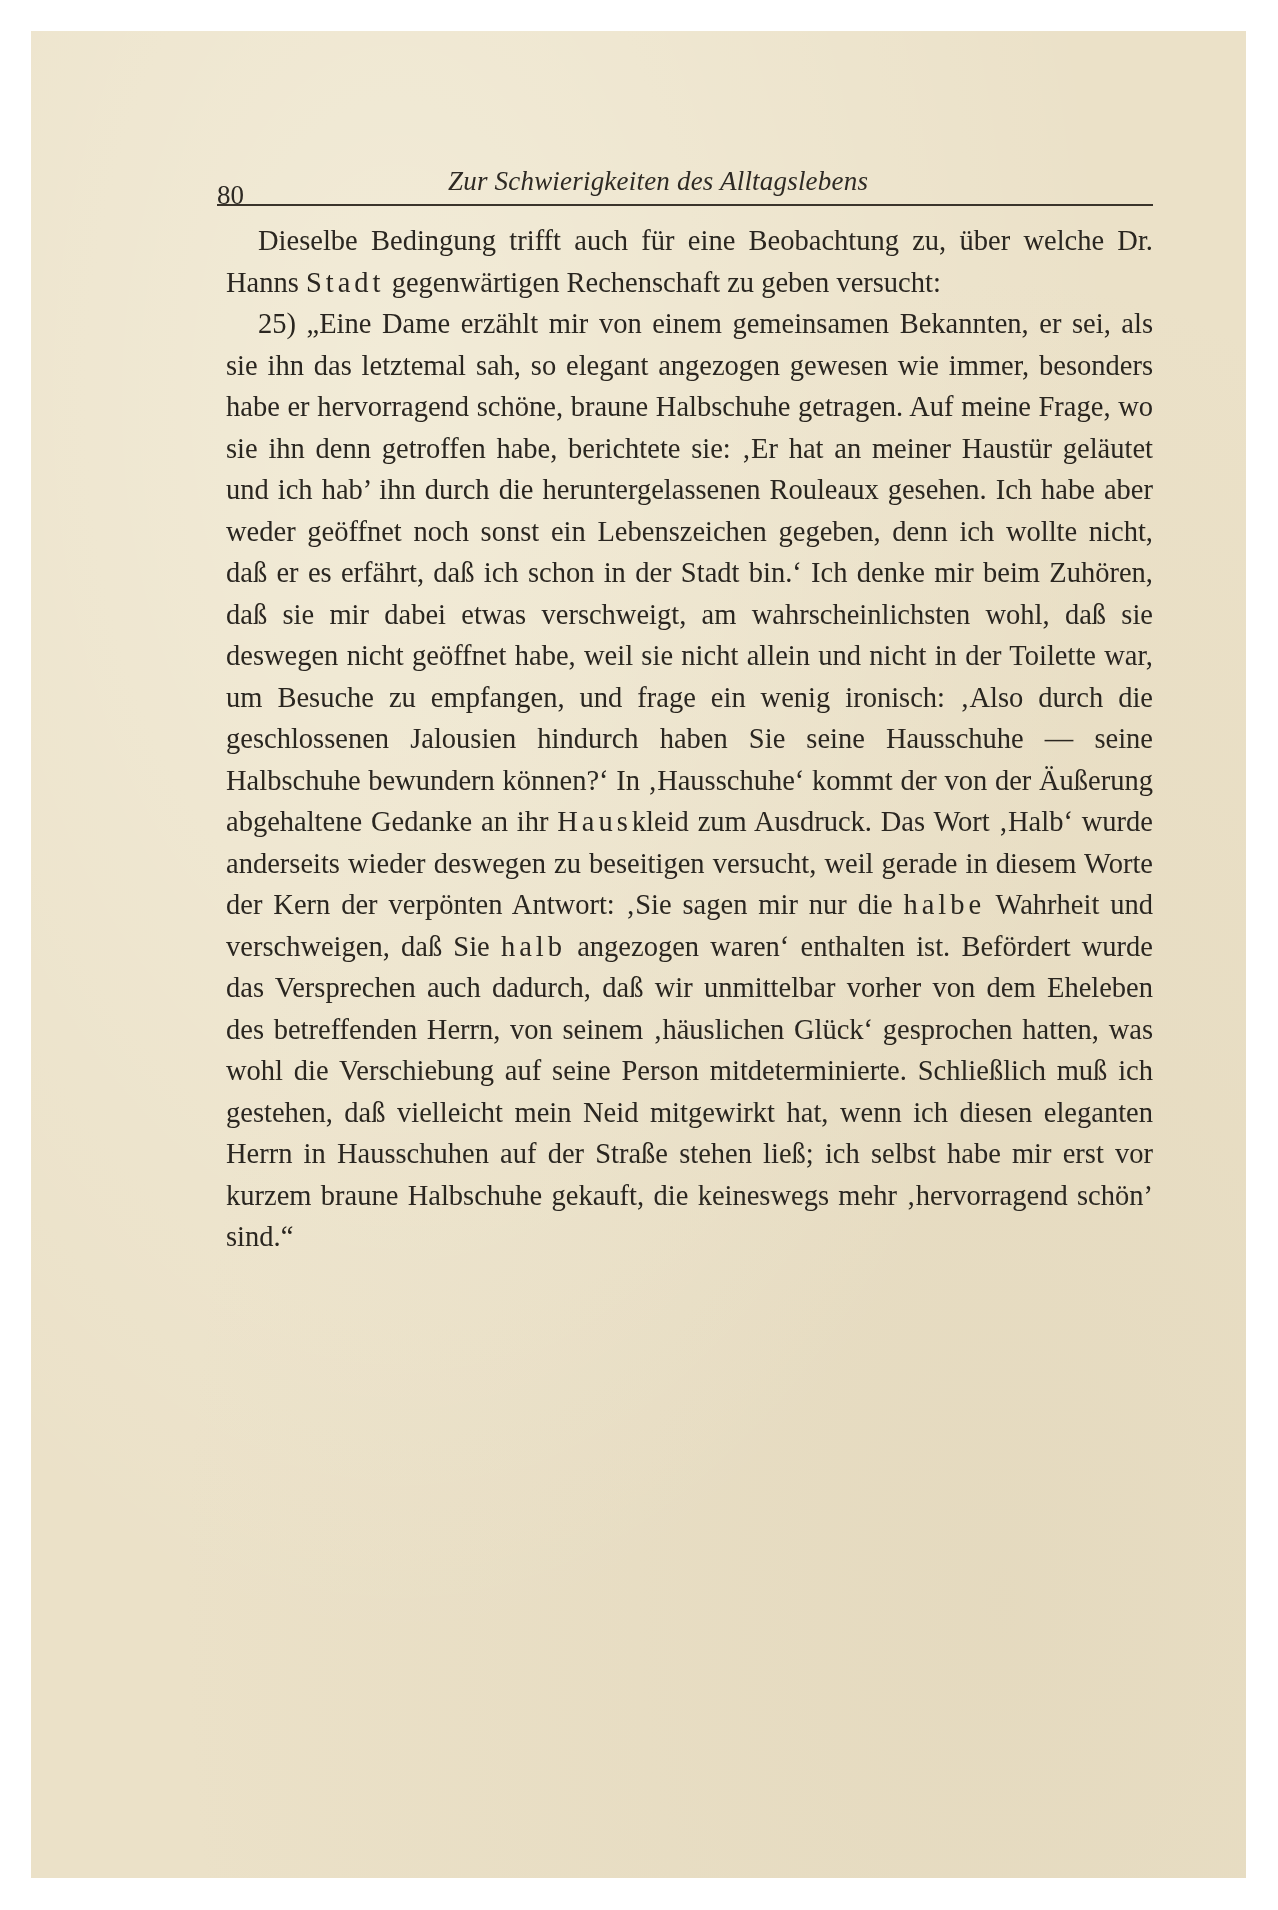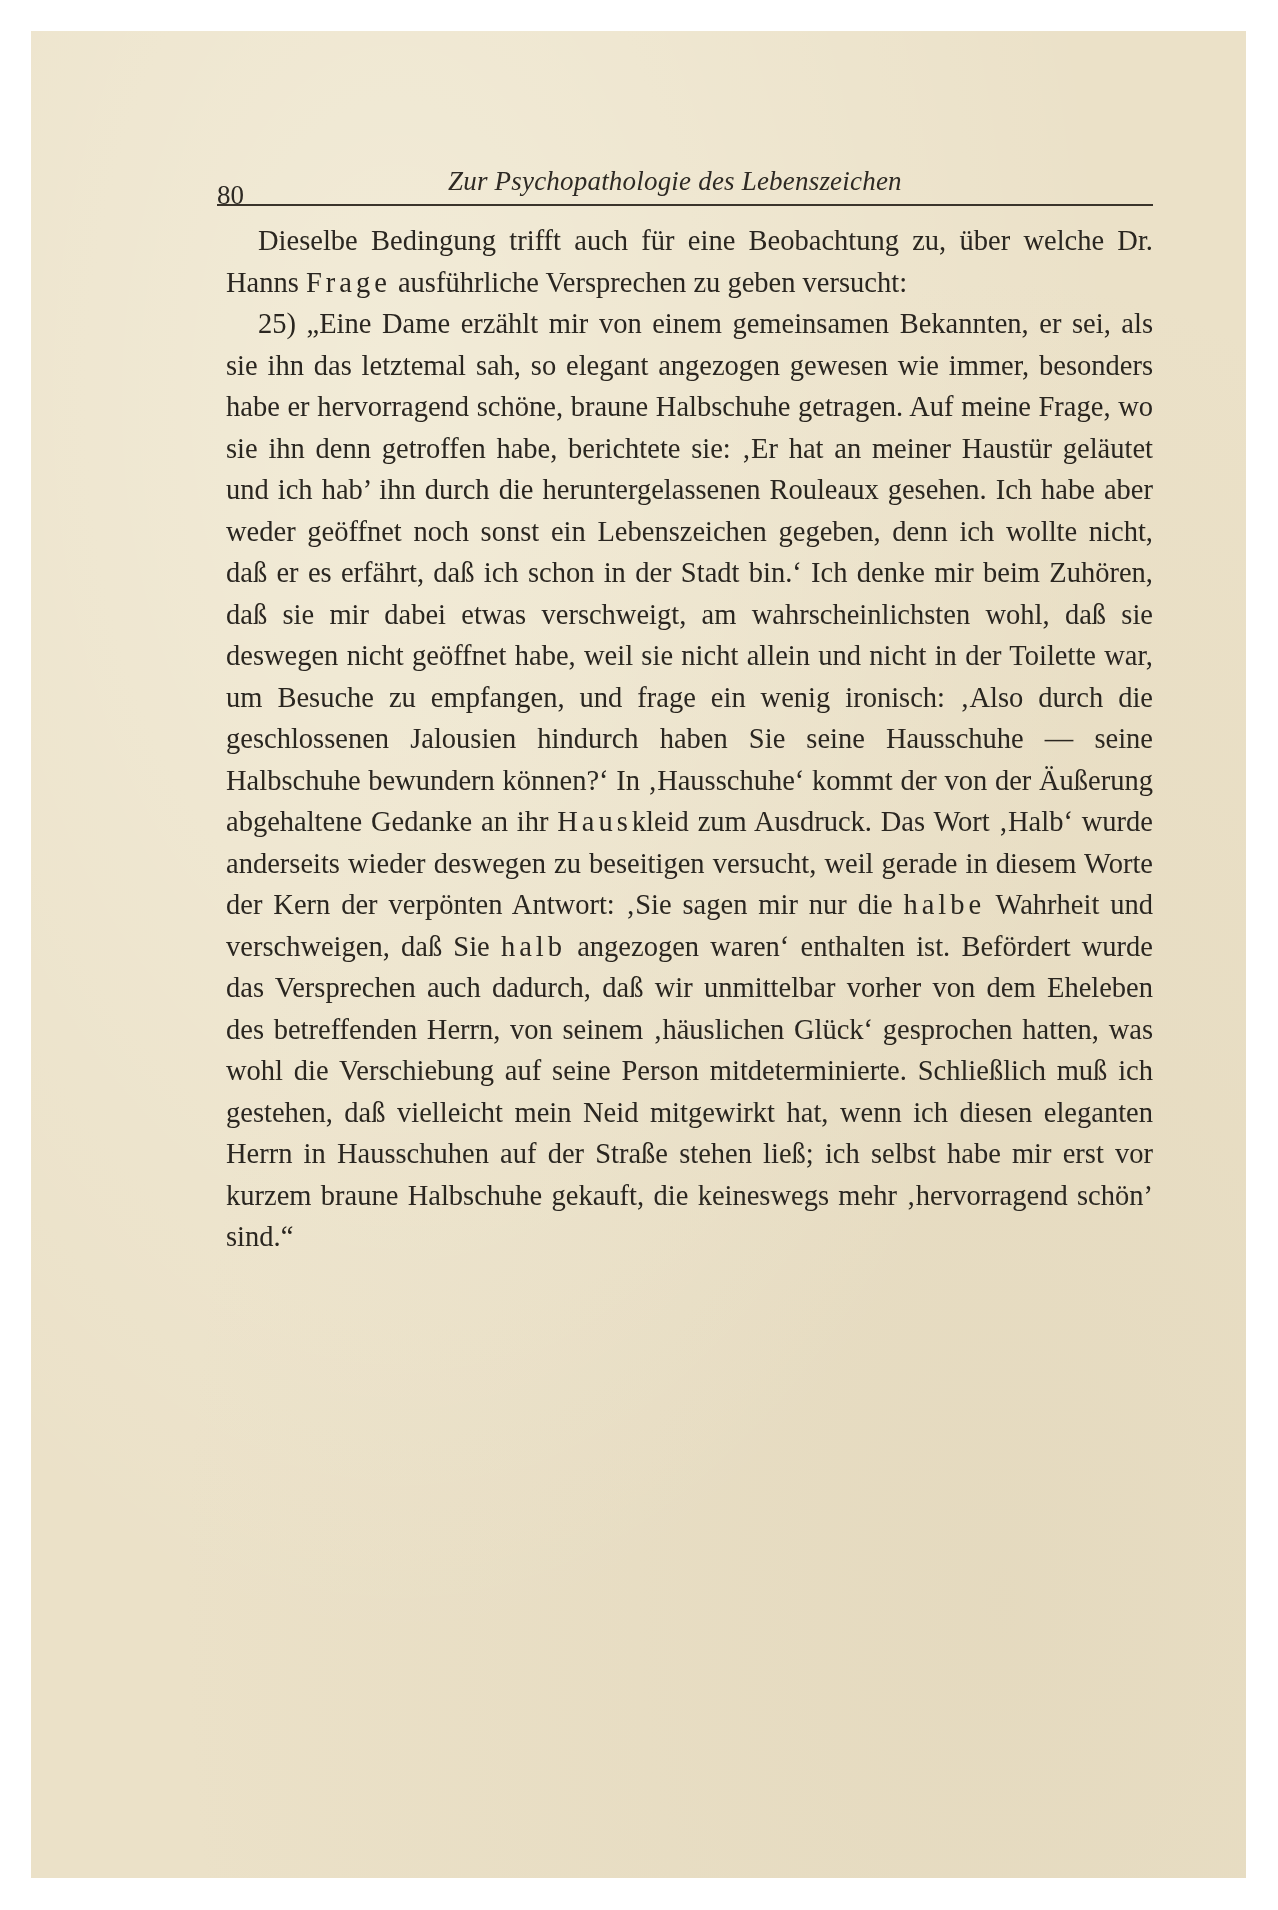--- a/index.html
+++ b/index.html
@@ -79,25 +79,25 @@
     letter-spacing: 4px;
   }
 </style>
 </head>
 <body>
 
 <div class="page">
 
   <div class="running-head">
     <span class="page-number">80</span>
-    <span class="running-title">Zur Psychopathologie des Lebenszeichen</span>
+    <span class="running-title">Zur Schwierigkeiten des Alltagslebens</span>
   </div>
 
   <div class="head-rule"></div>
 
   <div class="body-text">
-    <p class="indent"><span>Dieselbe Bedingung trifft auch für eine Beobachtung zu, über welche Dr. Hanns </span><span class="spaced">Frage</span><span> ausführliche Versprechen zu geben versucht:</span></p>
+    <p class="indent"><span>Dieselbe Bedingung trifft auch für eine Beobachtung zu, über welche Dr. Hanns </span><span class="spaced">Stadt</span><span> gegenwärtigen Rechenschaft zu geben versucht:</span></p>
 
     <p class="indent"><span>25) „Eine Dame erzählt mir von einem gemeinsamen Bekannten, er sei, als sie ihn das letztemal sah, so elegant angezogen gewesen wie immer, besonders habe er hervorragend schöne, braune Halb­schuhe getragen. Auf meine Frage, wo sie ihn denn getroffen habe, berichtete sie: ‚Er hat an meiner Haustür geläutet und ich hab’ ihn durch die heruntergelassenen Rouleaux gesehen. Ich habe aber weder geöffnet noch sonst ein Lebenszeichen gegeben, denn ich wollte nicht, daß er es erfährt, daß ich schon in der Stadt bin.‘ Ich denke mir beim Zuhören, daß sie mir dabei etwas ver­schweigt, am wahrscheinlichsten wohl, daß sie deswegen nicht geöffnet habe, weil sie nicht allein und nicht in der Toilette war, um Besuche zu empfangen, und frage ein wenig ironisch: ‚Also durch die geschlossenen Jalousien hindurch haben Sie seine Haus­schuhe — seine Halbschuhe bewundern können?‘ In ‚Hausschuhe‘ kommt der von der Äußerung abgehaltene Gedanke an ihr </span><span class="spaced">Haus</span><span>kleid zum Ausdruck. Das Wort ‚Halb‘ wurde anderseits wieder deswegen zu beseitigen versucht, weil gerade in diesem Worte der Kern der verpönten Antwort: ‚Sie sagen mir nur die </span><span class="spaced">halbe</span><span> Wahrheit und verschweigen, daß Sie </span><span class="spaced">halb</span><span> angezogen waren‘ ent­halten ist. Befördert wurde das Versprechen auch dadurch, daß wir unmittelbar vorher von dem Eheleben des betreffenden Herrn, von seinem ‚häuslichen Glück‘ gesprochen hatten, was wohl die Verschiebung auf seine Person mitdeterminierte. Schließlich muß ich gestehen, daß vielleicht mein Neid mitgewirkt hat, wenn ich diesen eleganten Herrn in Hausschuhen auf der Straße stehen ließ; ich selbst habe mir erst vor kurzem braune Halbschuhe gekauft, die keineswegs mehr ‚hervorragend schön’ sind.“</span></p>
 
   </div>
 
 </div>
 
 </body></html>

